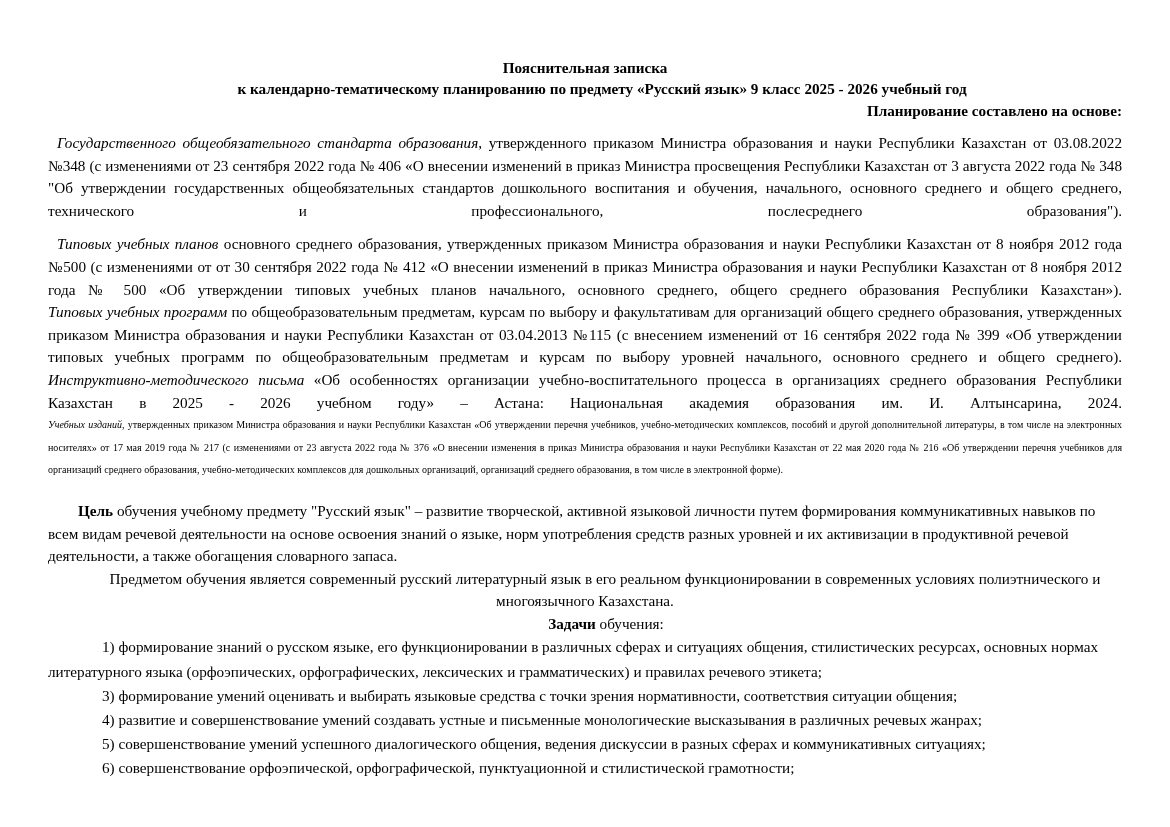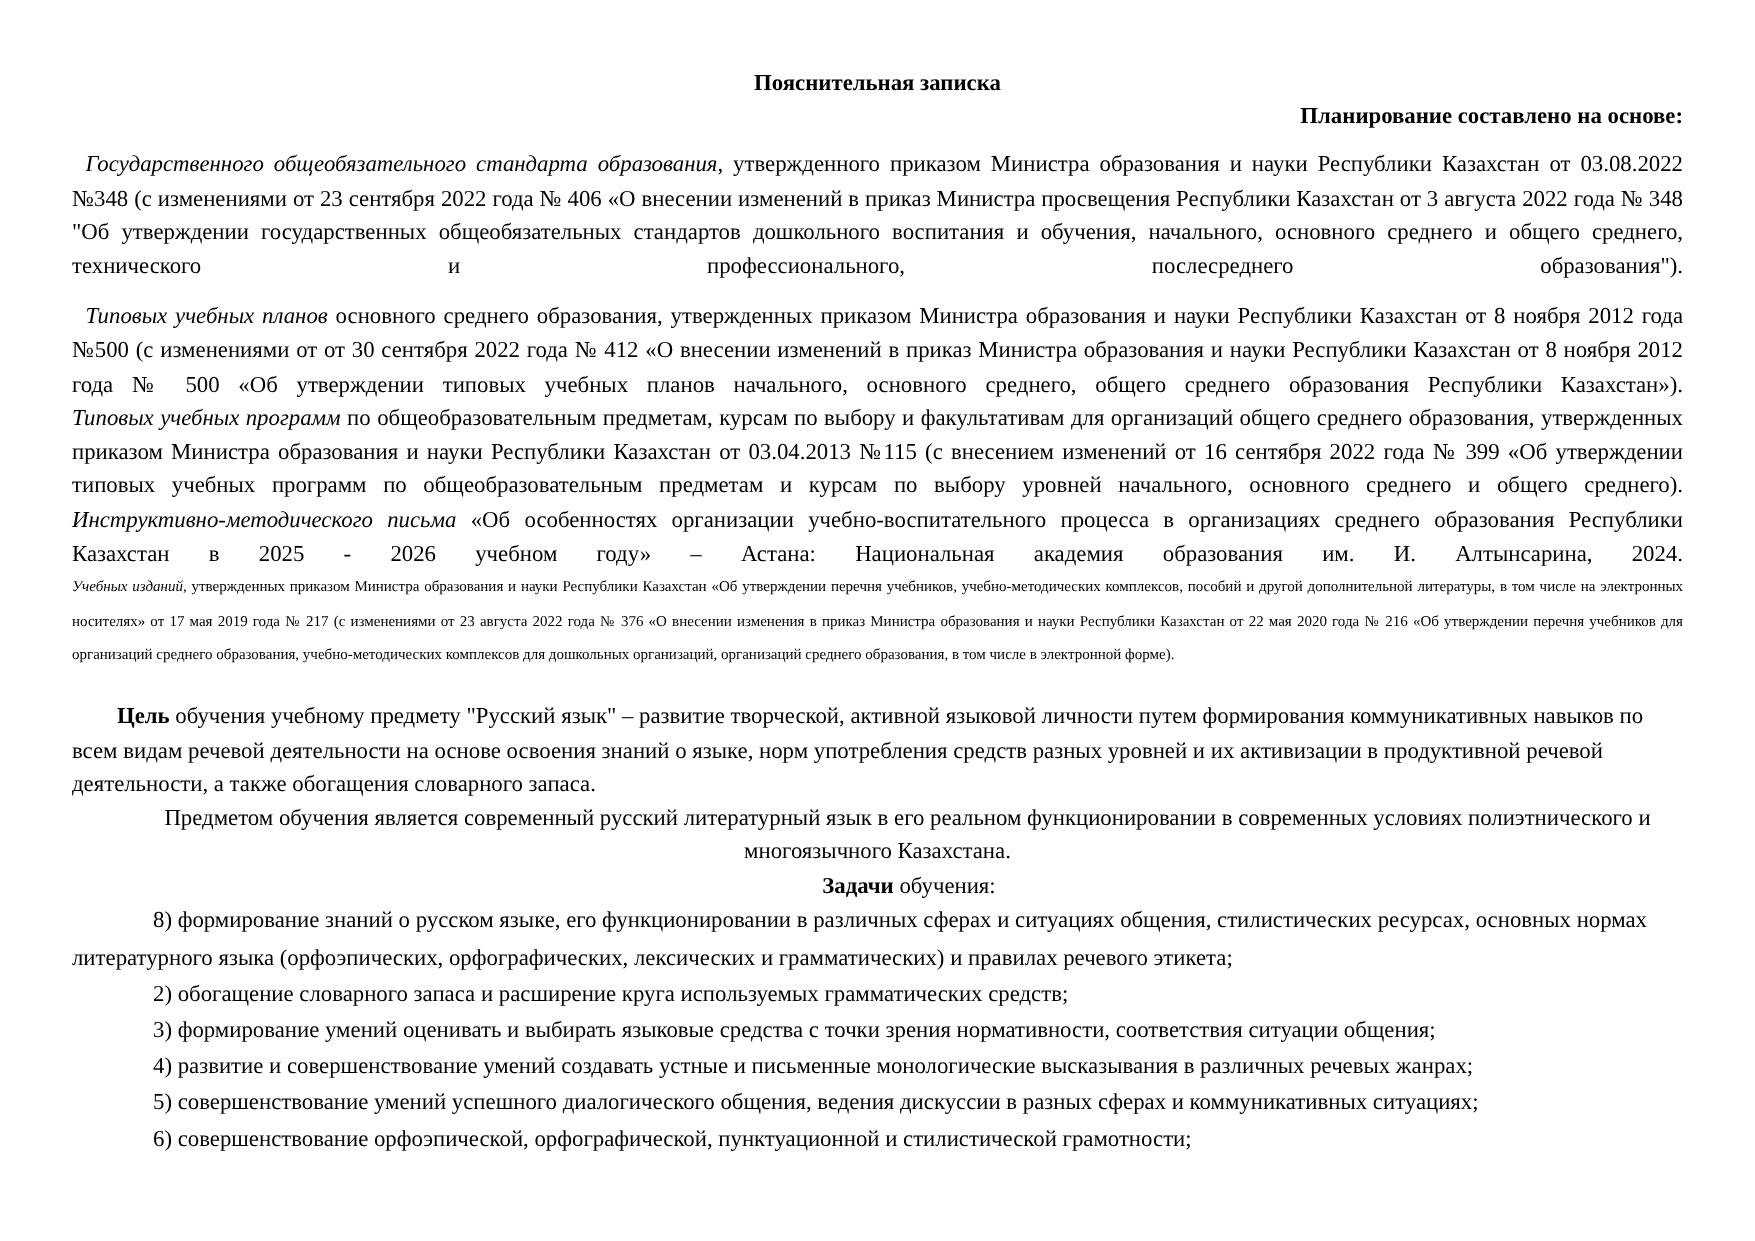--- a/index.html
+++ b/index.html
@@ -14,20 +14,21 @@
     font-family: "Liberation Serif", "DejaVu Serif", serif;
     color: #000000;
     -webkit-font-smoothing: antialiased;
   }
   .page {
     position: relative;
     width: 1170px;
     height: 675px;
     padding: 0;
     box-sizing: border-box;
+    margin-top: 12px;
   }
   .content {
     position: absolute;
     left: 48px;
     top: 46px;
     width: 1074px;
   }
 
   
   .title-line {
@@ -119,20 +120,21 @@
     font-weight: bold;
   }
 </style>
 </head>
 <body>
 
 <div class="page">
   <div class="content">
 
     <div class="title-line">Пояснительная записка</div>
+    <div class="title-line-2">к   календарно-тематическому планированию  по предмету «Русский язык» 9 класс  2025 - 2026 учебный год</div>
     <div class="subtitle-line">Планирование составлено на основе:</div>
 
     <div class="basis-block">
 
       <p class="just p-gap">
         <span class="lead-indent"></span><em class="bi">Государственного общеобязательного стандарта образования</em><span>, утвержденного приказом Министра образования и науки Республики Казахстан от 03.08.2022 №348 (с изменениями от 23 сентября 2022 года № 406 «О внесении изменений в приказ Министра просвещения Республики Казахстан от 3 августа 2022 года № 348 "Об утверждении государственных общеобязательных стандартов дошкольного воспитания и обучения, начального, основного среднего и общего среднего, технического и профессионального, послесреднего образования").</span>
       </p>
 
       <p class="just p-gap">
         <span class="lead-indent"></span><em class="bi">Типовых учебных планов</em><span> основного среднего образования, утвержденных приказом Министра образования и науки Республики Казахстан от 8 ноября 2012 года №500 (с изменениями от  от 30 сентября 2022 года № 412 «О внесении изменений в приказ Министра образования и науки Республики Казахстан от 8 ноября 2012 года № 500 «Об утверждении типовых учебных планов начального, основного среднего, общего среднего образования Республики Казахстан»).</span>
@@ -155,22 +157,21 @@
       <p class="p-goal">
         <b class="bold">Цель</b><span> обучения учебному предмету "Русский язык" – развитие творческой, активной языковой личности путем формирования коммуникативных навыков по всем видам речевой деятельности на основе освоения знаний о языке, норм употребления средств разных уровней и их активизации в продуктивной речевой деятельности, а также обогащения словарного запаса.</span>
       </p>
 
       <p class="p-subject">Предметом обучения является современный русский литературный язык в его реальном функционировании в современных условиях полиэтнического и многоязычного Казахстана.</p>
 
       <p class="p-tasks-head">
         <b class="bold">Задачи</b><span> обучения:</span>
       </p>
 
-      <p class="task-item">8) формирование знаний о русском языке, его функционировании в различных сферах и ситуациях общения, стилистических ресурсах, основных нормах литературного языка (орфоэпических, орфографических, лексических и грамматических) и правилах речевого этикета;</p>
-      <p class="task-item">2) обогащение словарного запаса и расширение круга используемых грамматических средств;</p>
+      <p class="task-item">1) формирование знаний о русском языке, его функционировании в различных сферах и ситуациях общения, стилистических ресурсах, основных нормах литературного языка (орфоэпических, орфографических, лексических и грамматических) и правилах речевого этикета;</p>
       <p class="task-item">3) формирование умений оценивать и выбирать языковые средства с точки зрения нормативности, соответствия ситуации общения;</p>
       <p class="task-item">4) развитие и совершенствование умений создавать устные и письменные монологические высказывания в различных речевых жанрах;</p>
       <p class="task-item">5) совершенствование умений успешного диалогического общения, ведения дискуссии в разных сферах и коммуникативных ситуациях;</p>
       <p class="task-item">6) совершенствование орфоэпической, орфографической, пунктуационной и стилистической грамотности;</p>
 
     </div>
 
   </div>
 </div>
 

